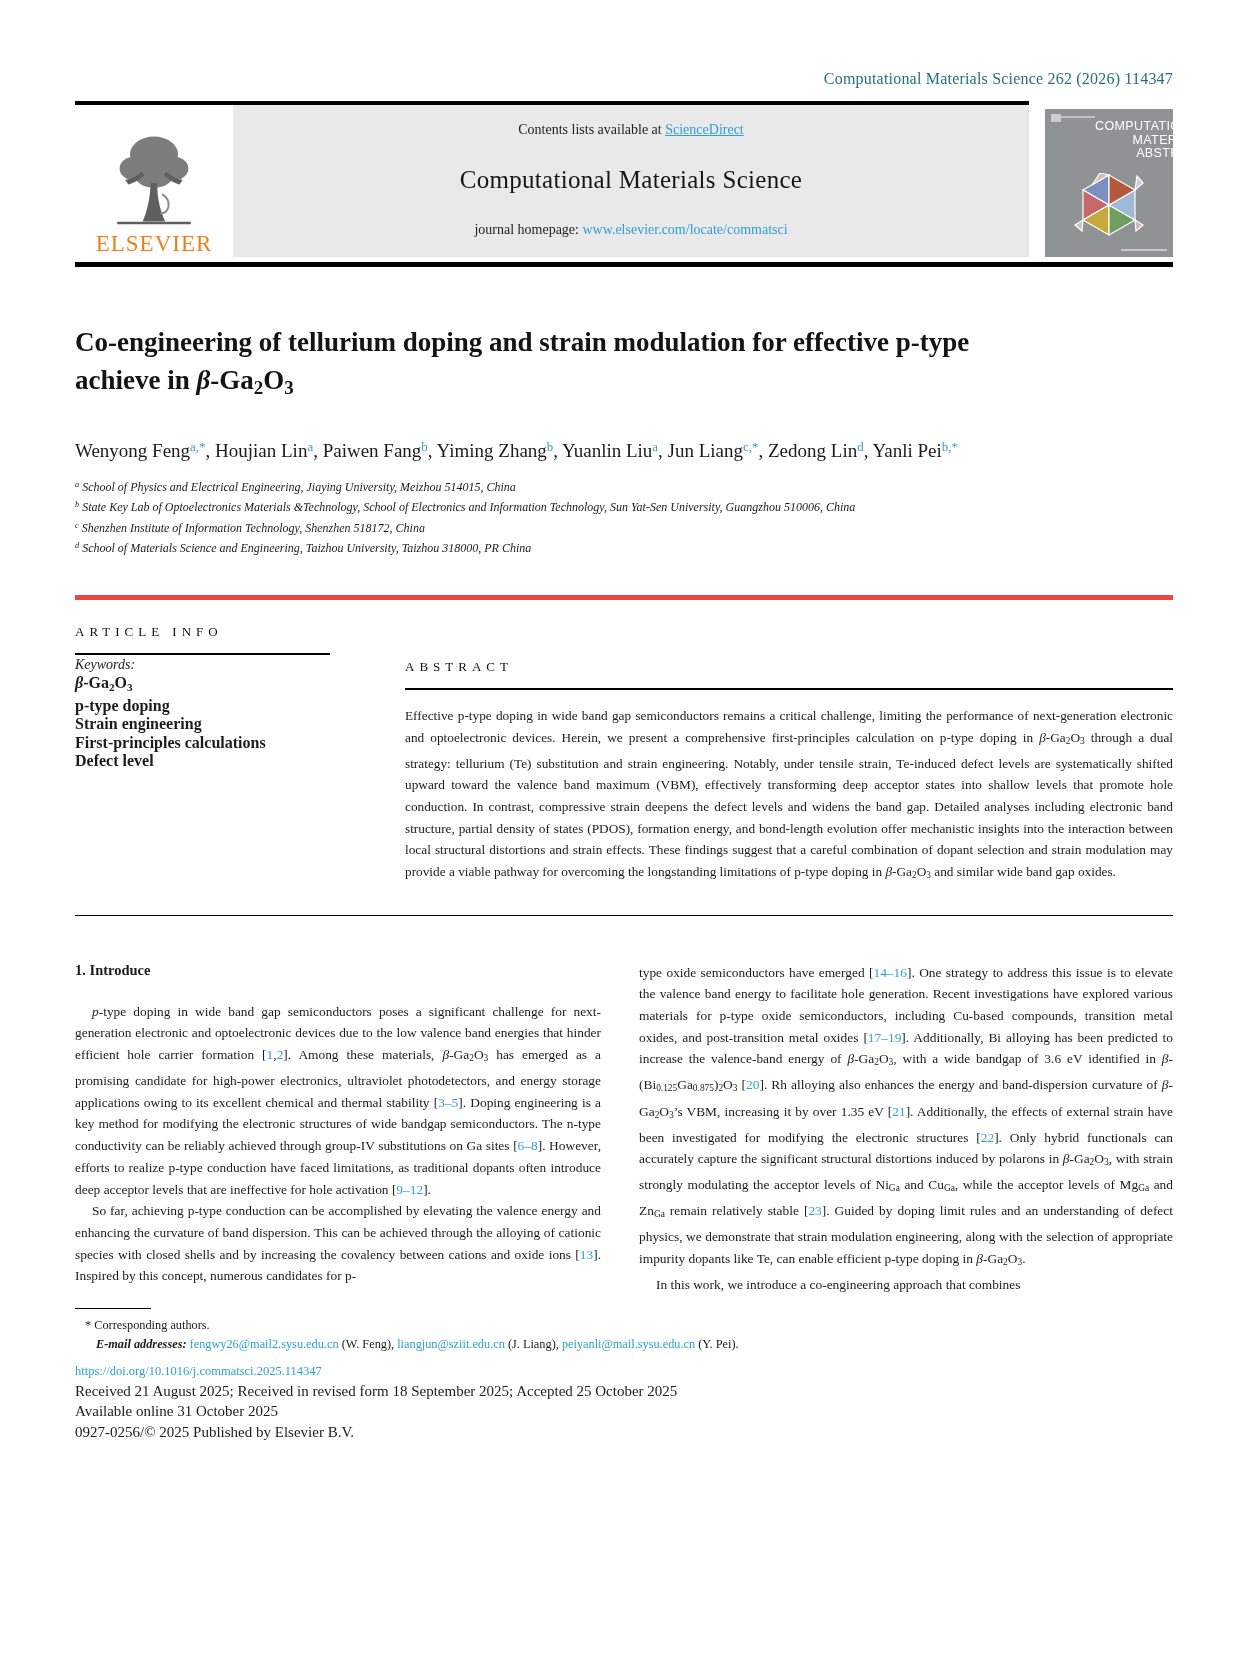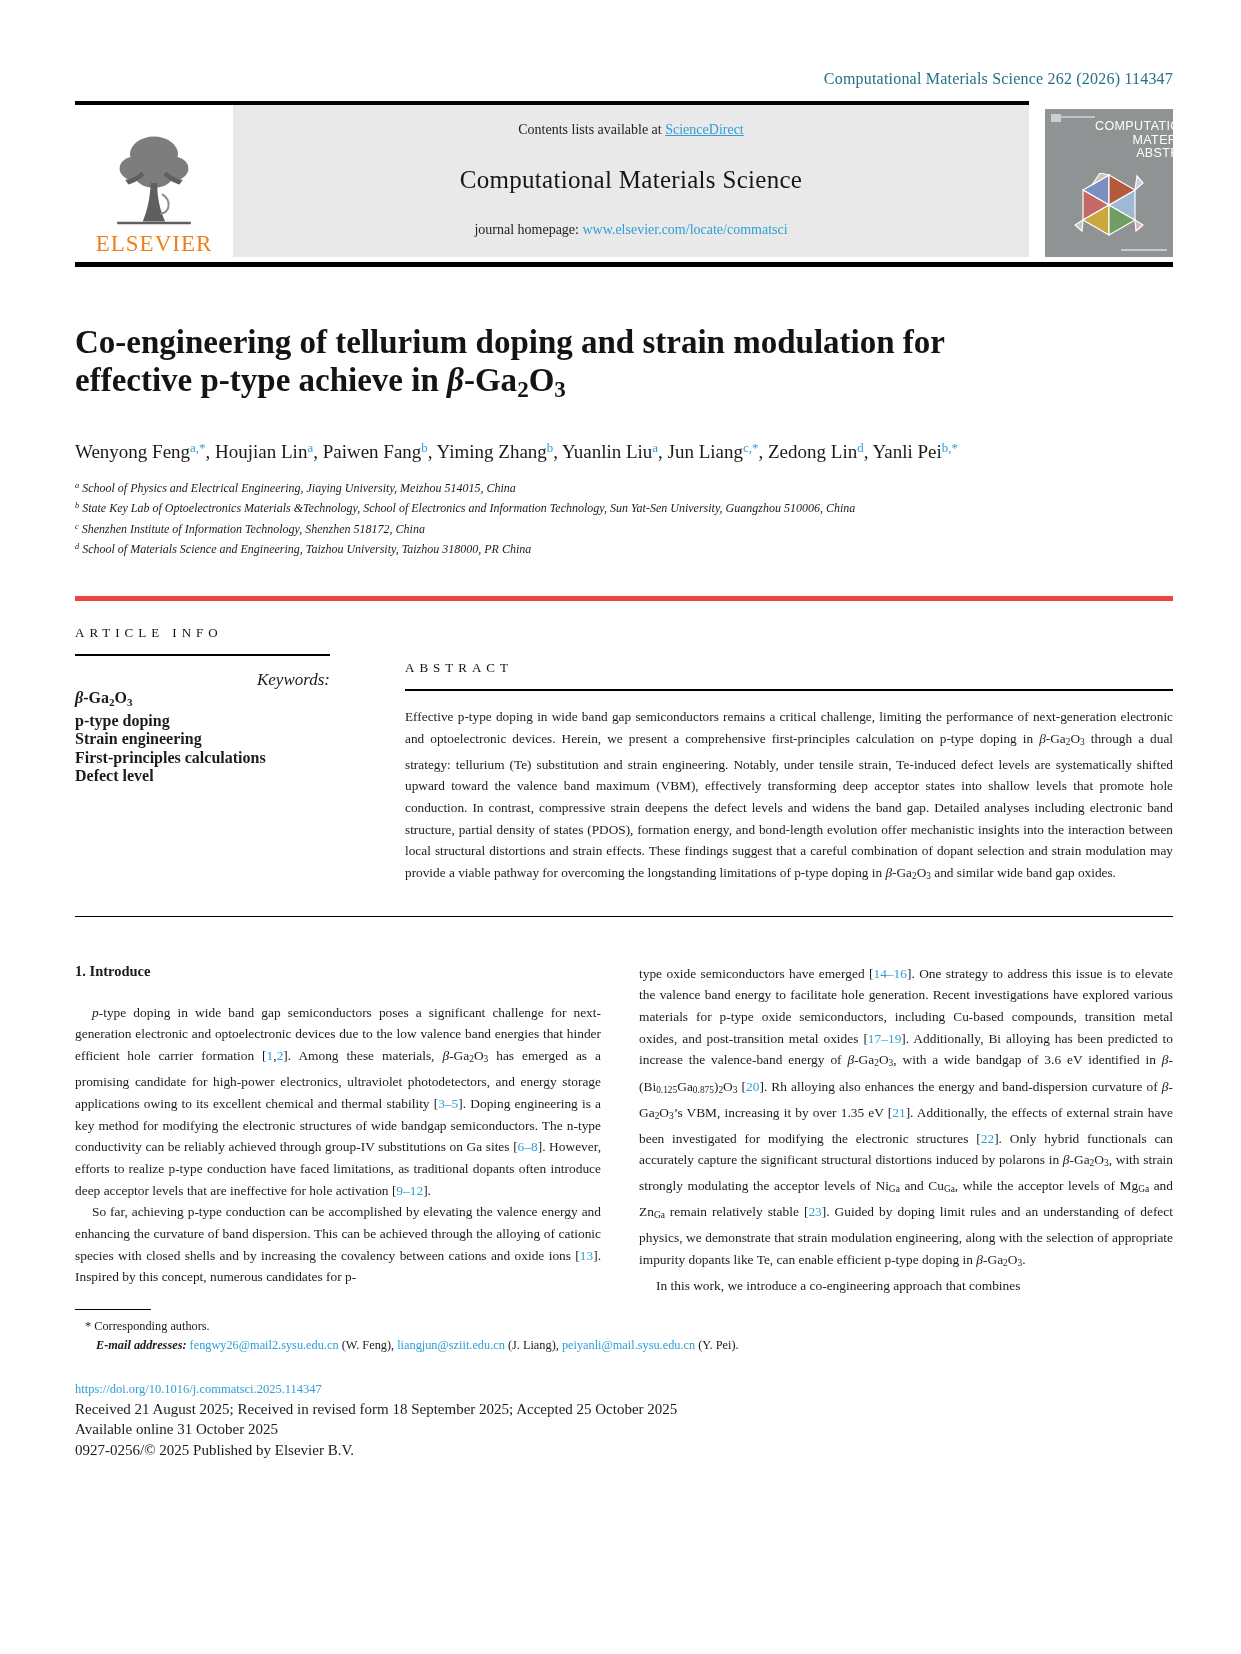--- a/index.html
+++ b/index.html
@@ -40,49 +40,49 @@
   .cover-tinybar{width:34px;height:2px;background:rgba(255,255,255,.45);margin-top:2px;}
   .cover-title{margin-top:6px;text-align:right;font-family:"Liberation Sans",sans-serif;
                font-size:12.5px;line-height:13.5px;color:#fff;letter-spacing:.4px;font-weight:400;}
   .cover-eds{margin-top:6px;}
   .cover-eds div{width:38px;height:2px;background:rgba(255,255,255,.38);margin-bottom:3px;}
   .cover-hex{position:absolute;left:50%;bottom:18px;transform:translateX(-50%);}
   .cover-botbar{position:absolute;right:6px;bottom:6px;width:46px;height:2px;background:rgba(255,255,255,.5);}
   .rule5{height:5px;background:#000;margin-top:5px;}
 
   
-  .paper-title{margin-top:56px;font-size:33px;line-height:38px;color:#141414;max-width:940px;}
+  .paper-title{margin-top:56px;font-size:27px;line-height:38px;color:#141414;max-width:940px;}
   .authors{margin-top:26px;font-size:19px;line-height:28px;max-width:980px;}
   .affiliations{margin-top:11px;font-size:12px;line-height:17.5px;font-style:italic;}
 
   
   .info-abs{margin-top:38px;border-top:5px solid #ef4444;border-bottom:1px solid #000;
             display:flex;padding:24px 0 28px 0;}
   .info-col{width:255px;flex:none;}
   .abs-col{width:768px;flex:none;margin-left:auto;margin-top:35px;}
   .sec-head{font-size:13px;letter-spacing:5px;font-weight:400;color:#111;
             border-bottom:2px solid #000;padding-bottom:13px;}
-  .kw-label{margin-top:14px;font-style:italic;font-size:17px;line-height:19px;text-align:right;}
+  .kw-label{font-style:italic;font-size:14px;line-height:19px;}
   .kw-item{font-size:16px;line-height:18.5px;font-weight:bold;}
   .abs-text{margin-top:15px;font-size:13.3px;line-height:21.6px;text-align:justify;}
 
   
   .body-cols{margin-top:46px;display:flex;gap:38px;}
   .col-l{width:526px;flex:none;}
   .col-r{width:534px;flex:none;}
   .h-intro{font-size:14.5px;font-weight:bold;margin-bottom:22px;}
   .para{font-size:13.4px;line-height:21.7px;text-align:justify;}
   .indent{text-indent:17px;}
 
   
   .footnote{margin-top:12px;}
   .fn-rule{width:76px;border-top:1px solid #000;margin-bottom:7px;}
   .fn-line1{font-size:12.3px;line-height:19px;padding-left:10px;}
   .fn-line2{font-size:12.3px;line-height:19px;padding-left:21px;}
-  .footer{margin-top:24px;}
+  .footer{margin-top:7px;}
   .doi{font-size:12.5px;line-height:20px;color:var(--link);}
   .f-line{font-size:15px;line-height:20.5px;}
 
   
   .rt-i{font-style:italic;}
   .rt-bi{font-style:italic;font-weight:bold;}
   .rt-s{font-size:70%;vertical-align:-0.25em;}
   .rt-p{font-size:70%;vertical-align:0.45em;}
   .rt-b{color:var(--link);}
   .rt-bp{color:var(--link);font-size:68%;vertical-align:0.5em;}

